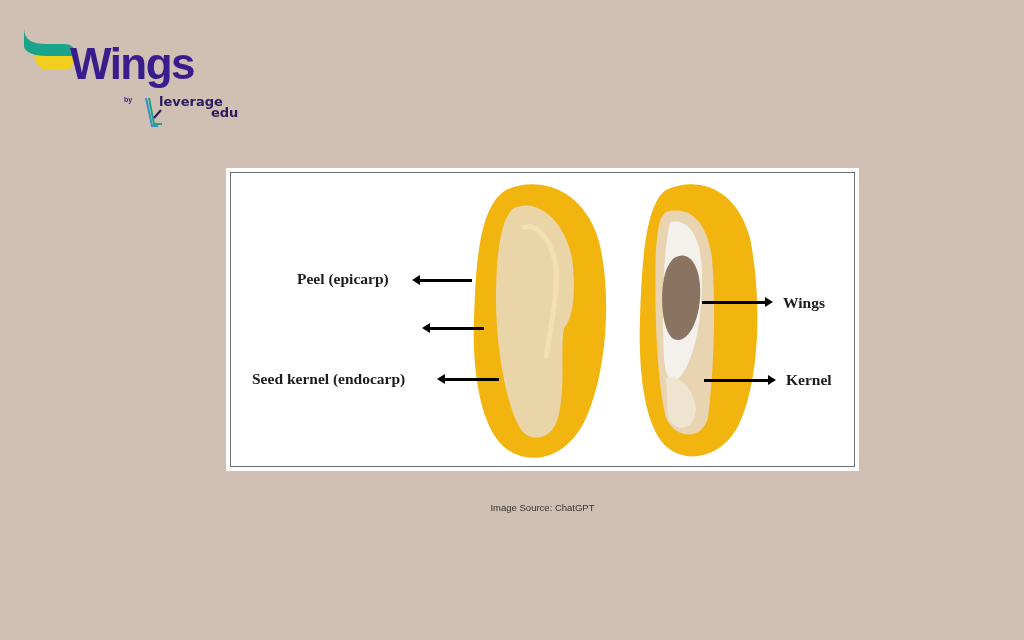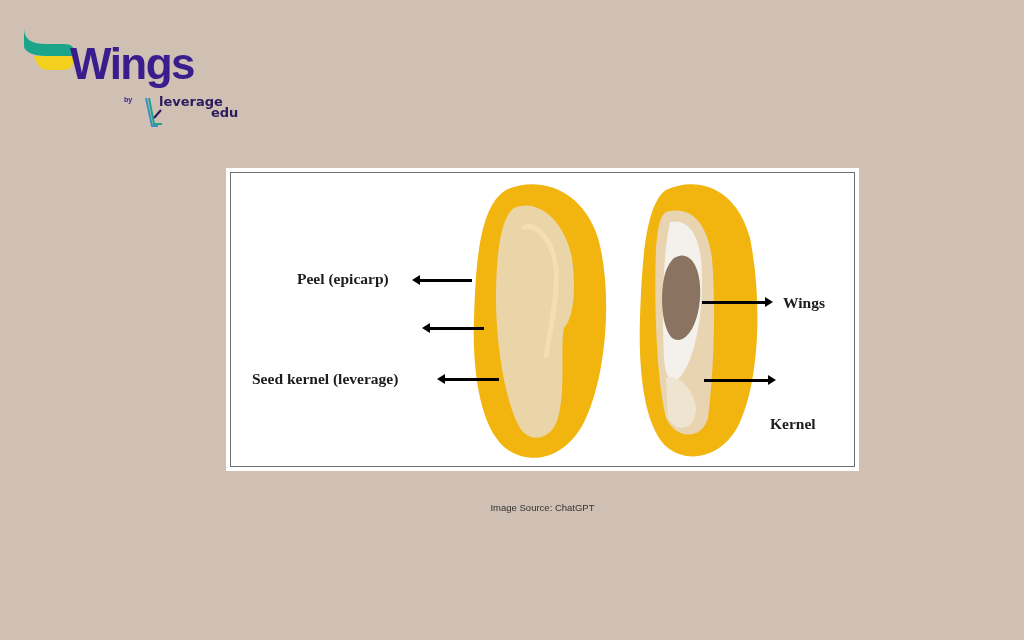--- a/index.html
+++ b/index.html
@@ -93,23 +93,23 @@
     <path d="M34 44 C54 40, 66 60, 66 100 C66 140, 60 170, 50 190 C42 206, 30 210, 28 180 C26 140, 26 80, 34 44 Z" fill="#f4f1ec"></path>
     <path d="M38 80 C54 70, 66 90, 64 120 C62 150, 48 168, 36 160 C26 150, 24 120, 28 100 C30 90, 34 84, 38 80 Z" fill="#8a7361"></path>
     <path d="M30 200 C40 196, 56 206, 60 230 C60 252, 40 256, 32 240 Z" fill="#efe4d0"></path>
   </svg>
 
   <div class="label" style="left:71px;top:102px;">Peel (epicarp)</div>
   <div class="arrow-line arrow-left" style="left:193px;top:111px;width:53px;"></div>
 
   <div class="arrow-line arrow-left" style="left:203px;top:159px;width:55px;"></div>
 
-  <div class="label" style="left:26px;top:202px;">Seed kernel (leverage)</div>
+  <div class="label" style="left:26px;top:202px;">Seed kernel (endocarp)</div>
   <div class="arrow-line arrow-left" style="left:218px;top:210px;width:55px;"></div>
 
   <div class="arrow-line arrow-right" style="left:476px;top:133px;width:64px;"></div>
   <div class="label" style="left:557px;top:126px;">Wings</div>
 
   <div class="arrow-line arrow-right" style="left:478px;top:211px;width:65px;"></div>
-  <div class="label" style="left:544px;top:203px;margin-top:44px;">Kernel</div>
+  <div class="label" style="left:560px;top:203px;">Kernel</div>
 </div>
 
 <div class="caption">Image Source: ChatGPT</div>
 
 </body></html>

